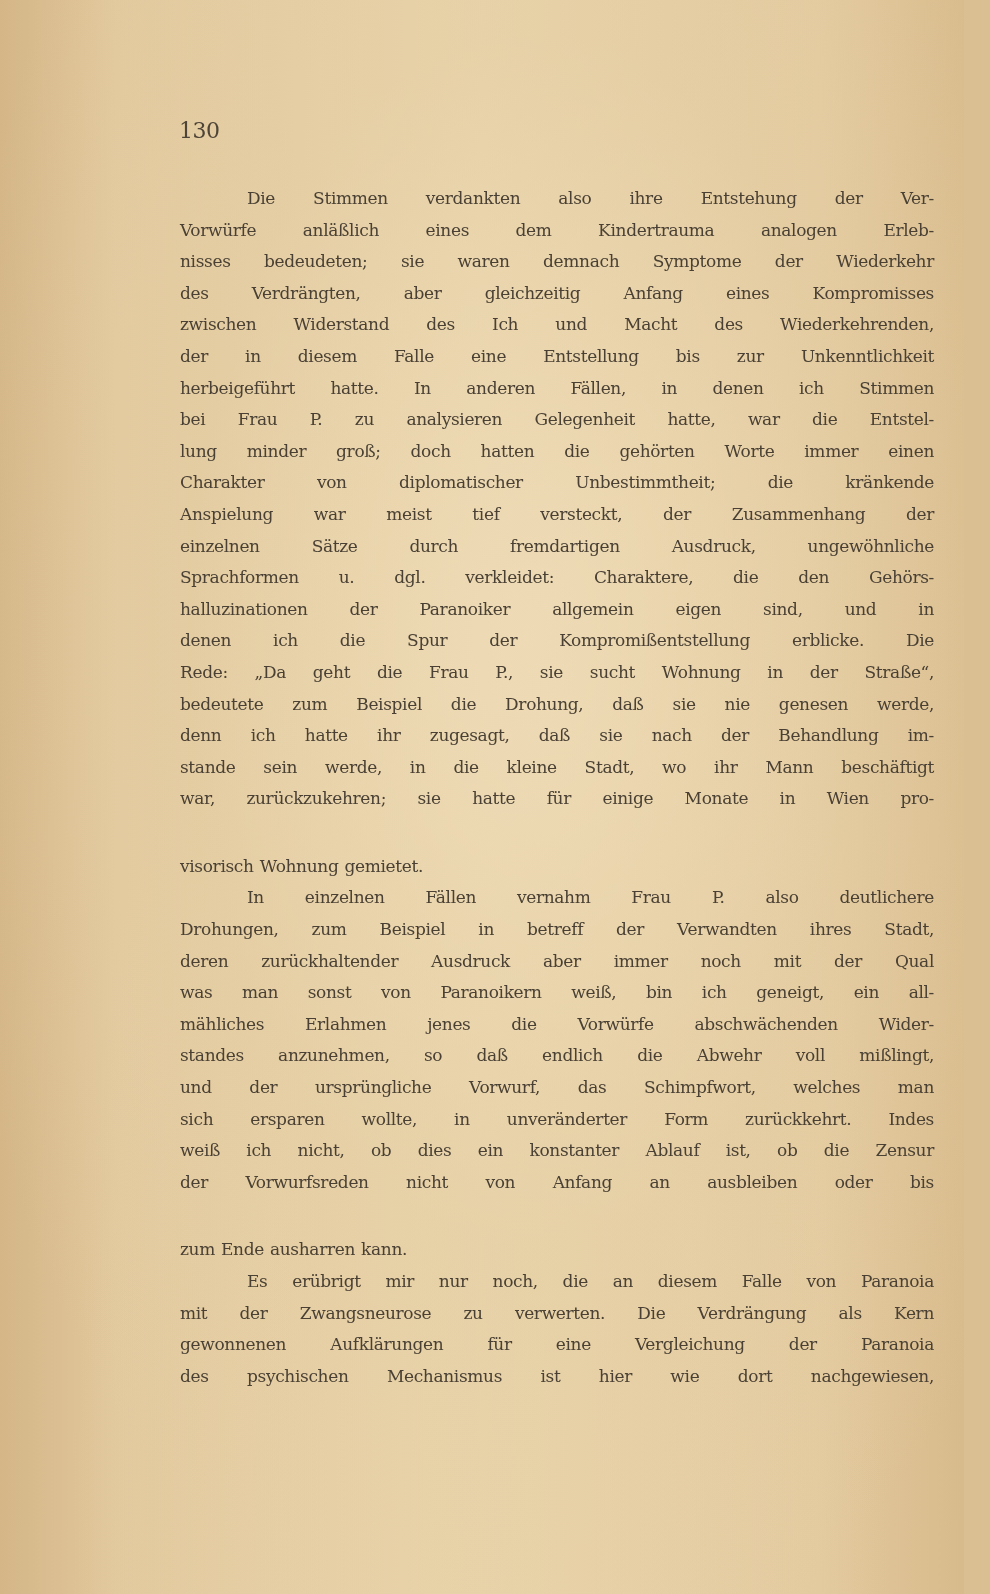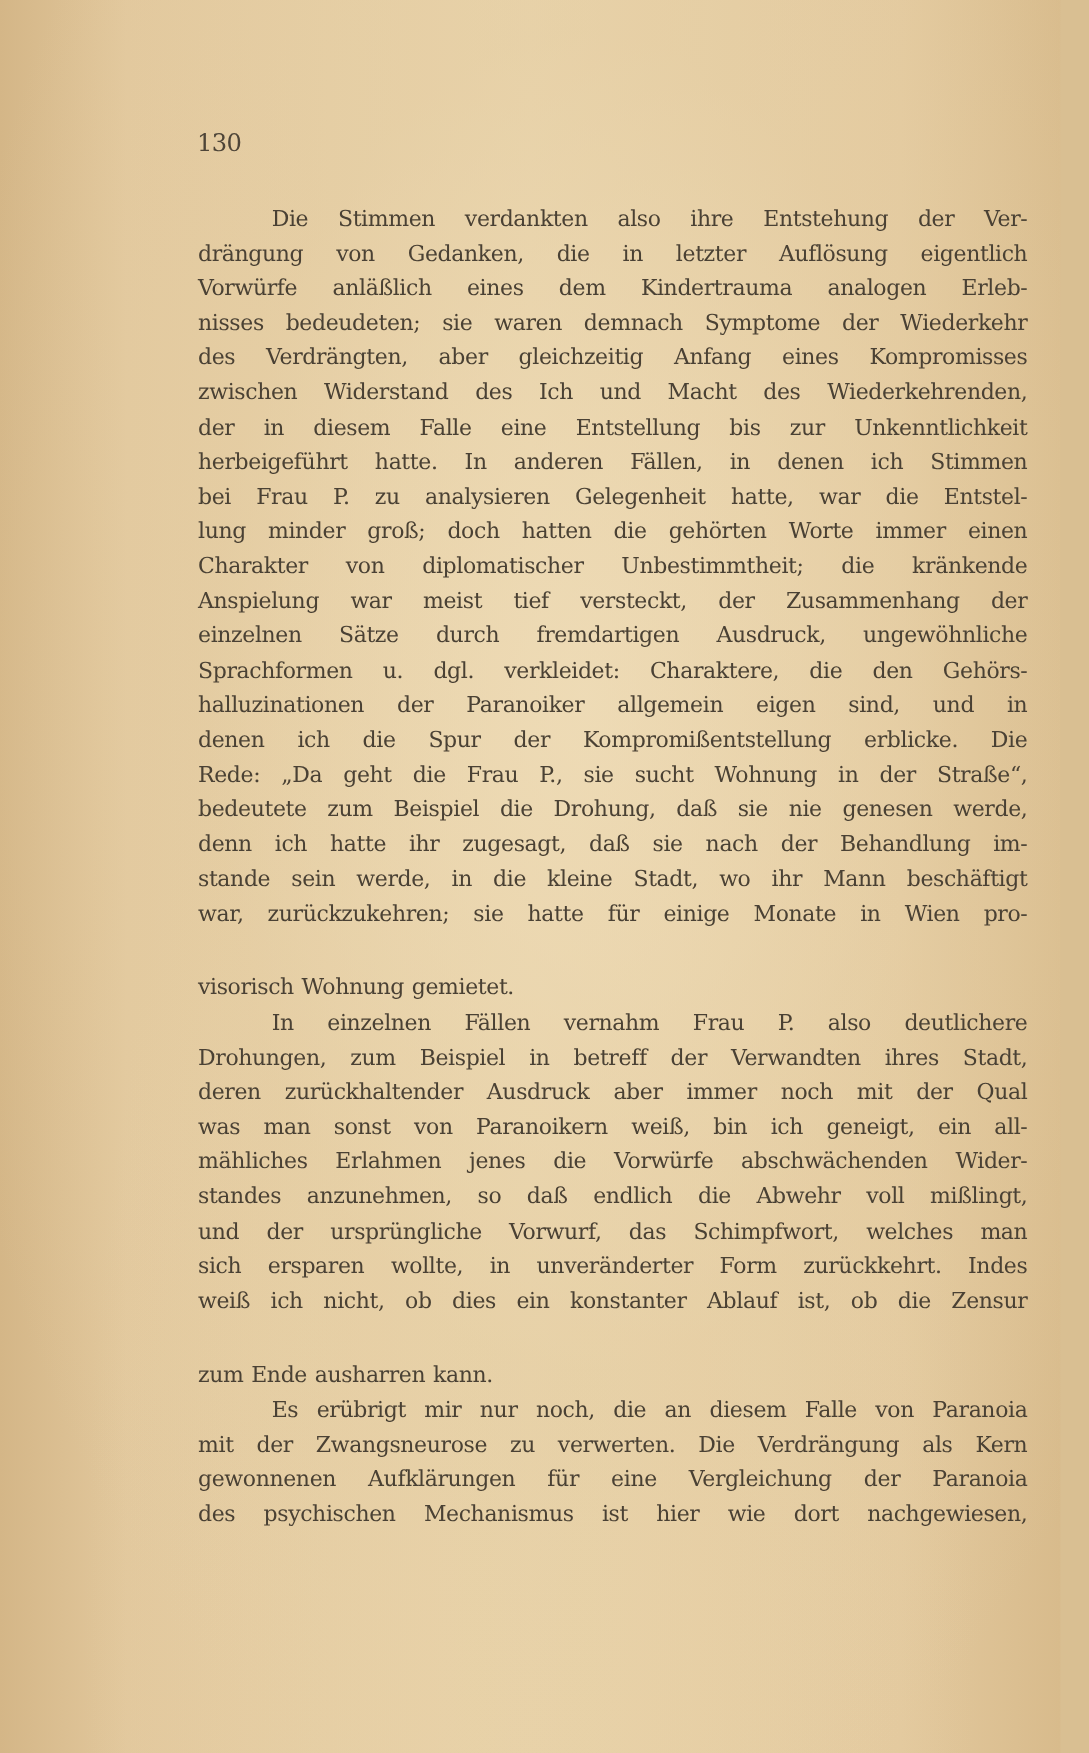--- a/index.html
+++ b/index.html
@@ -29,21 +29,21 @@
       font-size: 22px;
       color: #4e4538;
       letter-spacing: -0.5px;
     }
     .text-block {
       position: absolute;
       left: 180px;
       top: 183px;
       width: 754px;
       font-family: "DejaVu Serif", serif;
-      font-size: 20px;
+      font-size: 17px;
       color: #4a4134;
     }
     .line {
       height: 31.6px;
       line-height: 31.6px;
       white-space: nowrap;
       text-align: justify;
       text-align-last: justify;
       letter-spacing: -0.35px;
       word-spacing: 1px;
@@ -59,21 +59,20 @@
 </head>
 <body>
 
 <div class="page">
   <div class="page-number">130</div>
 
   <div class="text-block">
 
     <div>
       <div class="line indent">Die Stimmen verdankten also ihre Entstehung der Ver-</div>
-      <div class="line">drängung von Gedanken, die in letzter Auflösung eigentlich</div>
       <div class="line">Vorwürfe anläßlich eines dem Kindertrauma analogen Erleb-</div>
       <div class="line">nisses bedeudeten; sie waren demnach Symptome der Wiederkehr</div>
       <div class="line">des Verdrängten, aber gleichzeitig Anfang eines Kompromisses</div>
       <div class="line">zwischen Widerstand des Ich und Macht des Wiederkehrenden,</div>
       <div class="line">der in diesem Falle eine Entstellung bis zur Unkenntlichkeit</div>
       <div class="line">herbeigeführt hatte. In anderen Fällen, in denen ich Stimmen</div>
       <div class="line">bei Frau P. zu analysieren Gelegenheit hatte, war die Entstel-</div>
       <div class="line">lung minder groß; doch hatten die gehörten Worte immer einen</div>
       <div class="line">Charakter von diplomatischer Unbestimmtheit; die kränkende</div>
       <div class="line">Anspielung war meist tief versteckt, der Zusammenhang der</div>
@@ -92,20 +91,21 @@
     <div>
       <div class="line indent">In einzelnen Fällen vernahm Frau P. also deutlichere</div>
       <div class="line">Drohungen, zum Beispiel in betreff der Verwandten ihres Stadt,</div>
       <div class="line">deren zurückhaltender Ausdruck aber immer noch mit der Qual</div>
       <div class="line">was man sonst von Paranoikern weiß, bin ich geneigt, ein all-</div>
       <div class="line">mähliches Erlahmen jenes die Vorwürfe abschwächenden Wider-</div>
       <div class="line">standes anzunehmen, so daß endlich die Abwehr voll mißlingt,</div>
       <div class="line">und der ursprüngliche Vorwurf, das Schimpfwort, welches man</div>
       <div class="line">sich ersparen wollte, in unveränderter Form zurückkehrt. Indes</div>
       <div class="line">weiß ich nicht, ob dies ein konstanter Ablauf ist, ob die Zensur</div>
+      <div class="line">der Vorwurfsreden nicht von Anfang an ausbleiben oder bis</div>
       <div class="line last">zum Ende ausharren kann.</div>
     </div>
 
     <div>
       <div class="line indent">Es erübrigt mir nur noch, die an diesem Falle von Paranoia</div>
       <div class="line">mit der Zwangsneurose zu verwerten. Die Verdrängung als Kern</div>
       <div class="line">gewonnenen Aufklärungen für eine Vergleichung der Paranoia</div>
       <div class="line">des psychischen Mechanismus ist hier wie dort nachgewiesen,</div>
     </div>
   </div>

